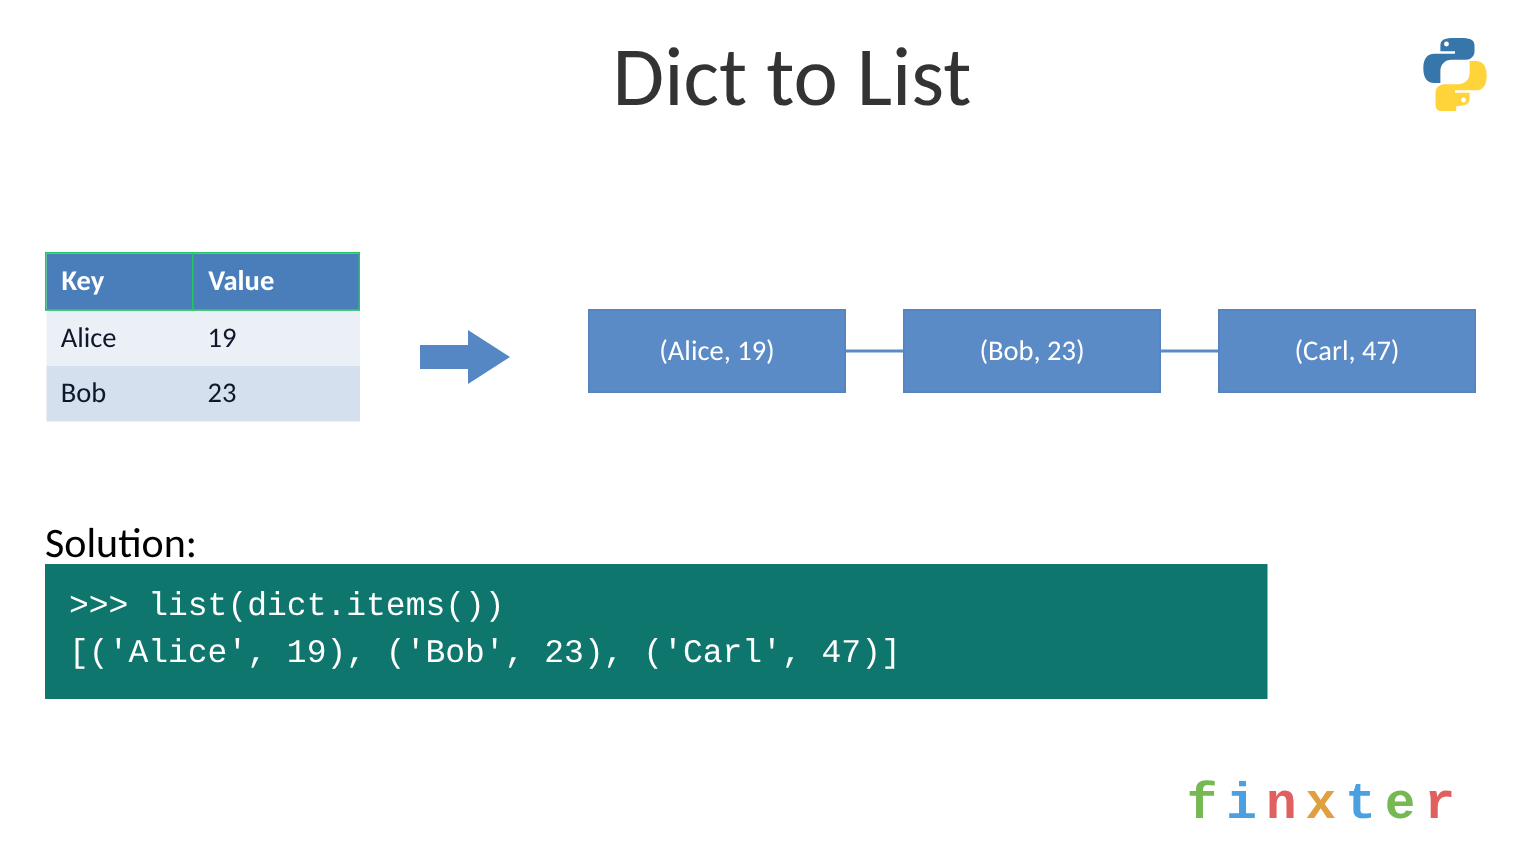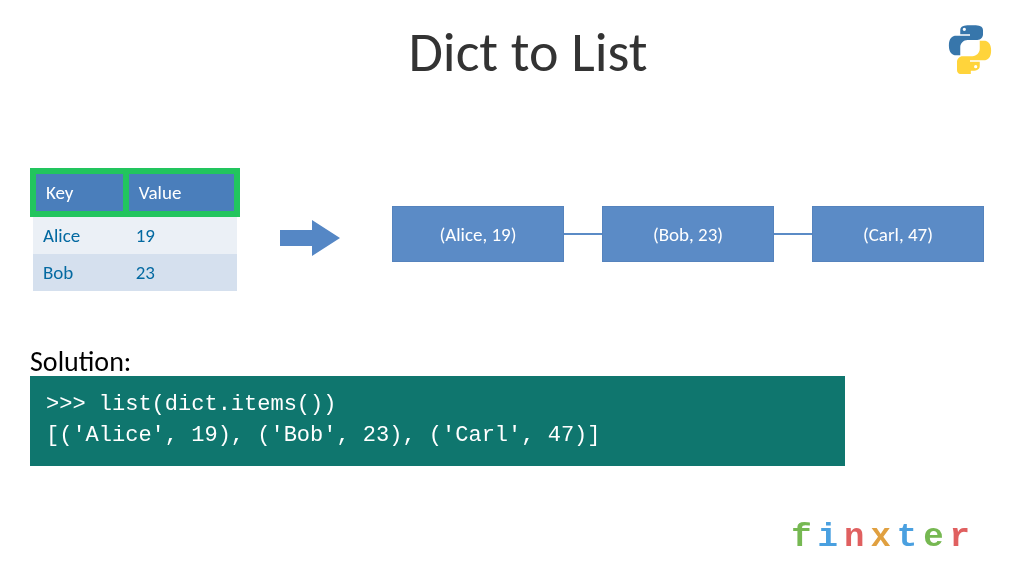--- a/index.html
+++ b/index.html
@@ -30,28 +30,28 @@
     position: absolute;
     top: 168px;
     left: 30px;
     width: 210px;
     border-collapse: collapse;
     font-size: 19px;
   }
   .table th {
     background: #4a7ebb;
     color: #ffffff;
-    font-weight: 400;
+    font-weight: 700;
     text-align: left;
     padding: 7px 10px;
-    border: 6px solid #22c55e;
+    border: 1px solid #22c55e;
   }
   .table td {
     padding: 7px 10px;
-    color: #0369a1;
+    color: #0f172a;
   }
   .table tr:nth-child(even) td { background: #d5e0ee; }
   .table tr:nth-child(odd) td { background: #ebf0f6; }
   .arrow {
     position: absolute;
     top: 218px;
     left: 280px;
   }
   .list-chain {
     position: absolute;

